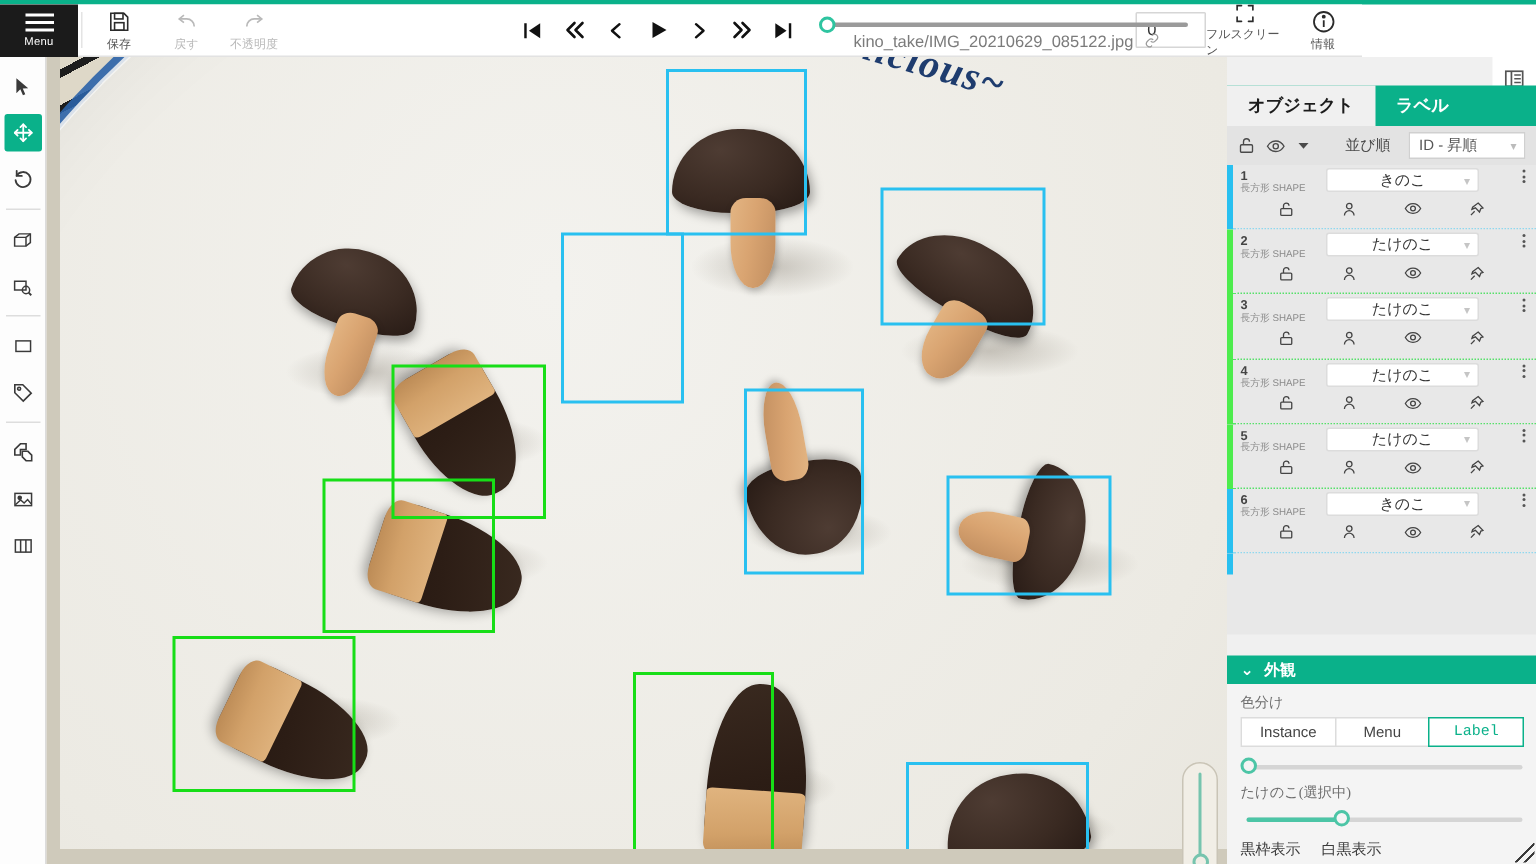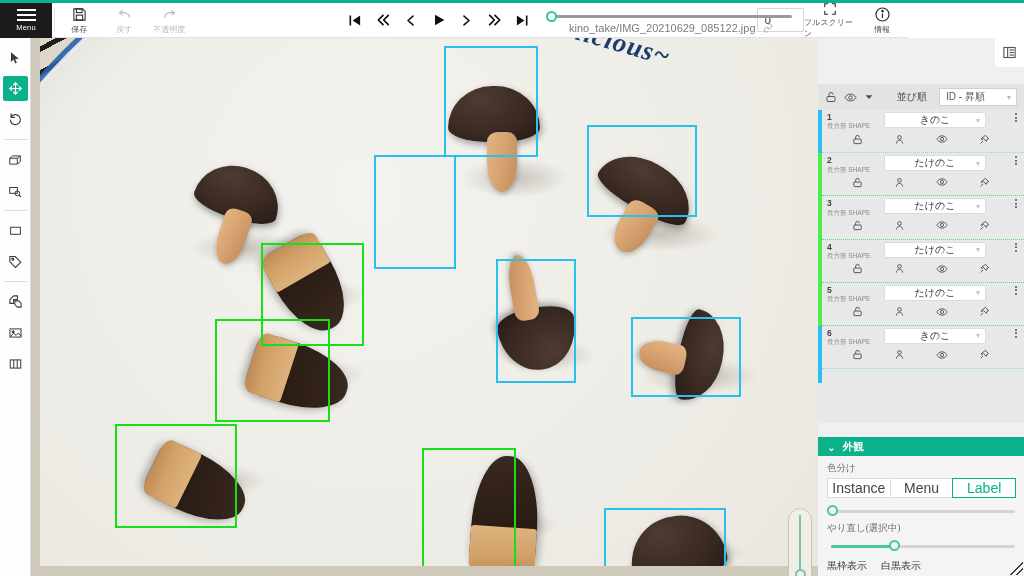--- a/index.html
+++ b/index.html
@@ -237,25 +237,25 @@
     background:#0ab18a; color:#fff; font-size:10.5px; font-weight:bold;
     display:flex; align-items:center; padding-left:9px; gap:7px; cursor:pointer;
   }
   .appear-body {
     position:absolute; top:418px; left:0; width:206px; height:158px;
     background:#f4f4f4; padding:6px 9px 0 9px;
   }
   .fld-label { font-size:9.5px; color:#6d6d6d; margin-bottom:3px;font-family:Liberation Serif, serif; }
   .segctl { display:flex; height:20px; margin-bottom:5px; }
   .seg {
-    flex:1; border:1px solid #dcdcdc; background:#fff; font-size:14px;
+    flex:1; border:1px solid #dcdcdc; background:#fff; font-size:10px;
     color:#444; display:flex; align-items:center; justify-content:center;
     cursor:pointer; margin-right:-1px;
   }
-  .seg.active { border:1.5px solid #0ab18a; color:#0ab18a; z-index:2; }
+  .seg.active { border:1.5px solid #0ab18a; color:#0ab18a; z-index:2;font-family:Liberation Mono, monospace; }
   .slider-row { position:relative; height:17px; margin-bottom:2px; }
   .sl-track {
     position:absolute; top:7px; left:4px; right:0; height:2.5px;
     background:#d5d5d5; border-radius:2px;
   }
   .sl-fill { position:absolute; top:7px; left:4px; height:2.5px; background:#4cc5a6; border-radius:2px; }
   .sl-knob {
     position:absolute; top:2px; width:11px; height:11px; border-radius:50%;
     border:2px solid #4cc5a6; background:#f4f4f4; cursor:pointer;
   }
@@ -563,20 +563,24 @@
     <div class="panel-toggle">
       <svg width="15" height="15" viewBox="0 0 24 24" fill="none" stroke="currentColor" stroke-width="1.8">
         <rect x="3" y="4" width="18" height="16"></rect>
           <line x1="9" y1="4" x2="9" y2="20"></line>
         <line x1="12" y1="8" x2="19" y2="8"></line>
           <line x1="12" y1="12" x2="19" y2="12"></line>
           <line x1="12" y1="16" x2="19" y2="16"></line>
       </svg>
     </div>
 
+    <div class="tabs">
+      <div class="tab active">オブジェクト</div>
+      <div class="tab">ラベル</div>
+    </div>
 
     <div class="list-toolbar">
       <span class="lt-ico">
         <svg width="12" height="12" viewBox="0 0 24 24" fill="none" stroke="currentColor" stroke-width="1.8">
           <rect x="4" y="11" width="16" height="10" rx="1.5"></rect>
             <path d="M8 11V7a4 4 0 0 1 8 0"></path>
         </svg>
       </span>
       <span class="lt-ico">
         <svg width="13" height="13" viewBox="0 0 24 24" fill="none" stroke="currentColor" stroke-width="1.7">
@@ -890,21 +894,21 @@
         <div class="seg">Instance</div>
         <div class="seg">Menu</div>
         <div class="seg active">Label</div>
       </div>
 
       <div class="slider-row">
         <div class="sl-track"></div>
         <div class="sl-knob" style="left:0px;"></div>
       </div>
 
-      <div class="fld-label">やり直し(選択中)</div>
+      <div class="fld-label">たけのこ(選択中)</div>
       <div class="slider-row">
         <div class="sl-track"></div>
         <div class="sl-fill" style="width:64px;"></div>
         <div class="sl-knob" style="left:62px;"></div>
       </div>
 
       <div class="chkrow">
 
         <span class="chklbl">黒枠表示</span>
 

